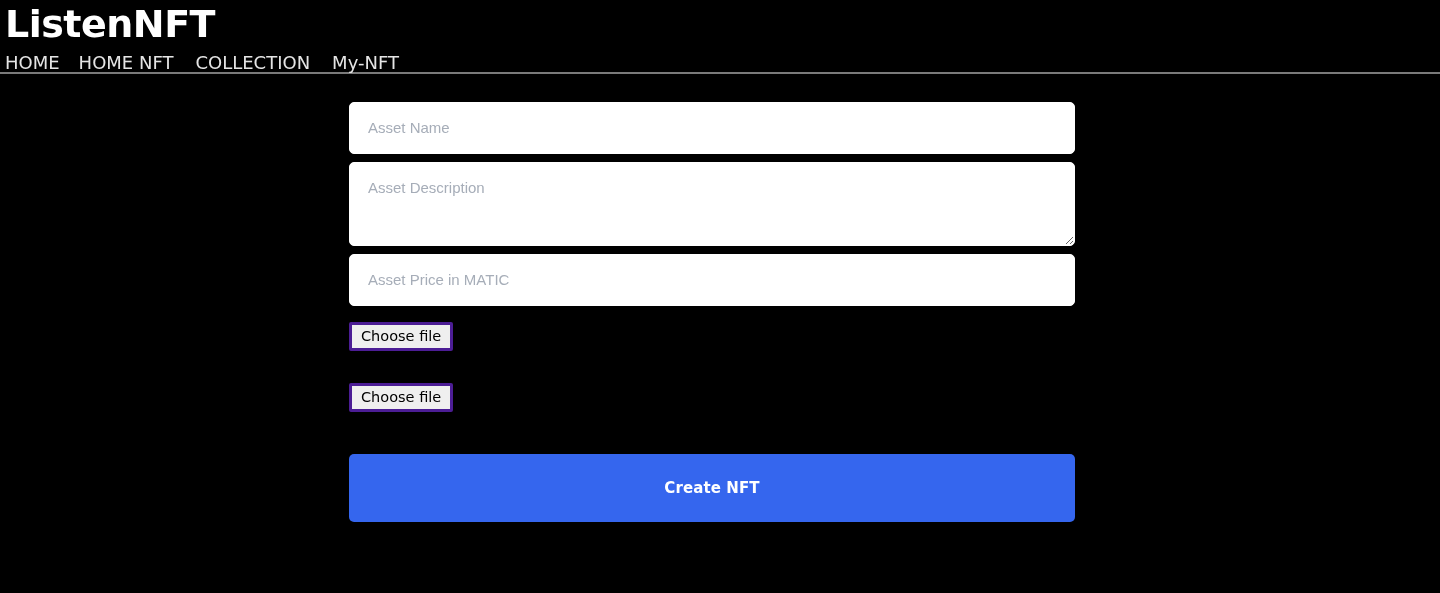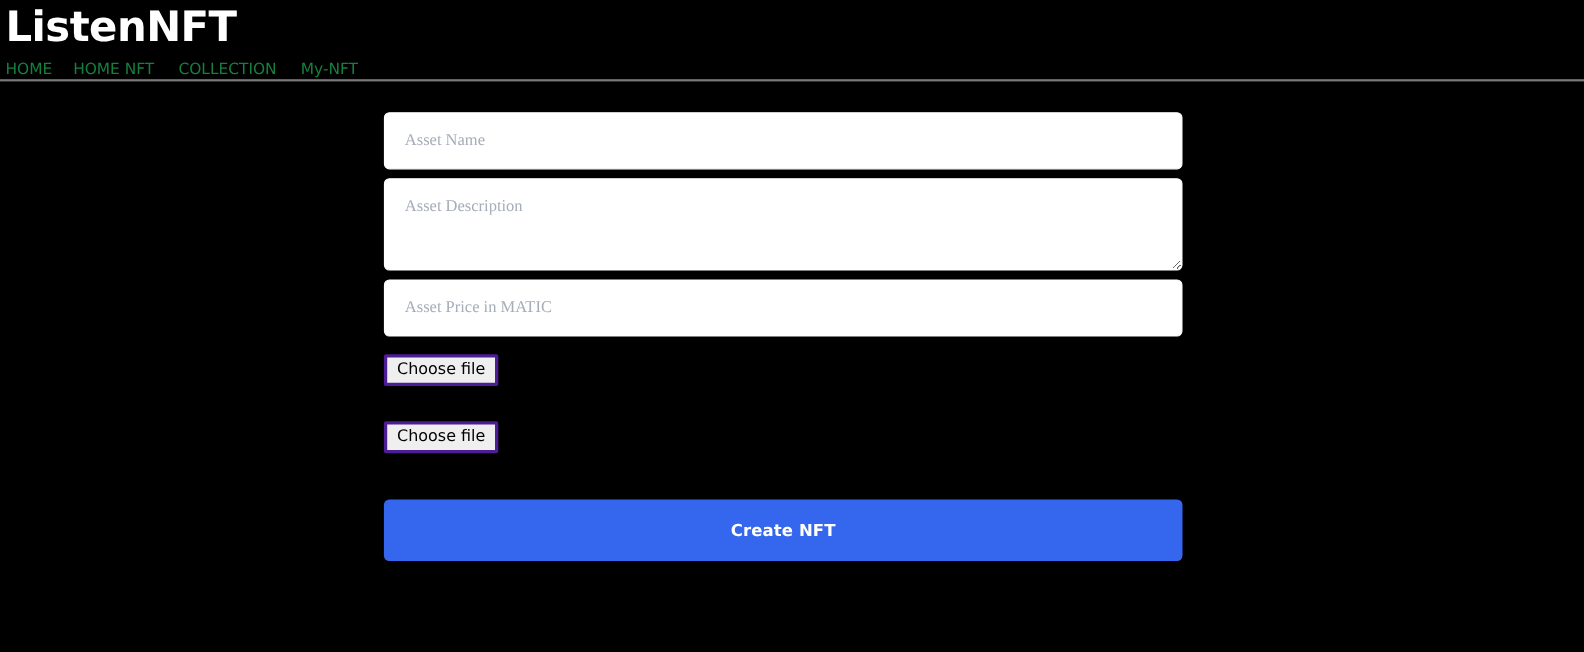--- a/index.html
+++ b/index.html
@@ -42,22 +42,22 @@
   }
 
   .nav-bar {
     padding: 11px 0 0 5px;
     display: flex;
     align-items: center;
     gap: 0px;
   }
 
   .nav-link {
-    color: #15803d;
-    font-size: 14px;
+    color: #e5e5e5;
+    font-size: 18px;
     line-height: 18px;
     text-decoration: none;
     white-space: nowrap;
     display: inline-block;
     cursor: pointer;
     padding: 0;
     margin-right: 19px;
   }
   .nav-link:last-child { margin-right: 11px; }
   .nav-link.nav-mint { margin-right: 22px; }
@@ -78,21 +78,21 @@
     left: -8px;
   }
 
   .field {
     width: 100%;
     display: block;
     background: #ffffff;
     border: 1px solid #ffffff;
     border-radius: 5px;
     font-size: 15px;
-    font-family: Liberation Serif, serif;
+    font-family: Liberation Sans, sans-serif;
     color: #14532d;
     outline: none;
     padding: 0 18px;
     margin-bottom: 8px;
   }
 
   input.field {
     height: 52px;
     line-height: 52px;
   }
@@ -127,21 +127,21 @@
     font-family: "DejaVu Sans", "Liberation Sans", sans-serif;
     padding: 3px 9px 4px 9px;
     line-height: 16px;
     cursor: pointer;
     display: inline-block;
   }
 
   .submit-btn {
     margin-top: 42px;
     width: 100%;
-    height: 56px;
+    height: 68px;
     background: #3566ee;
     border: none;
     border-radius: 5px;
     color: #ffffff;
     font-size: 15px;
     font-weight: 700;
     font-family: "DejaVu Sans", "Liberation Sans", sans-serif;
     cursor: pointer;
     display: block;
     letter-spacing: 0.1px;

